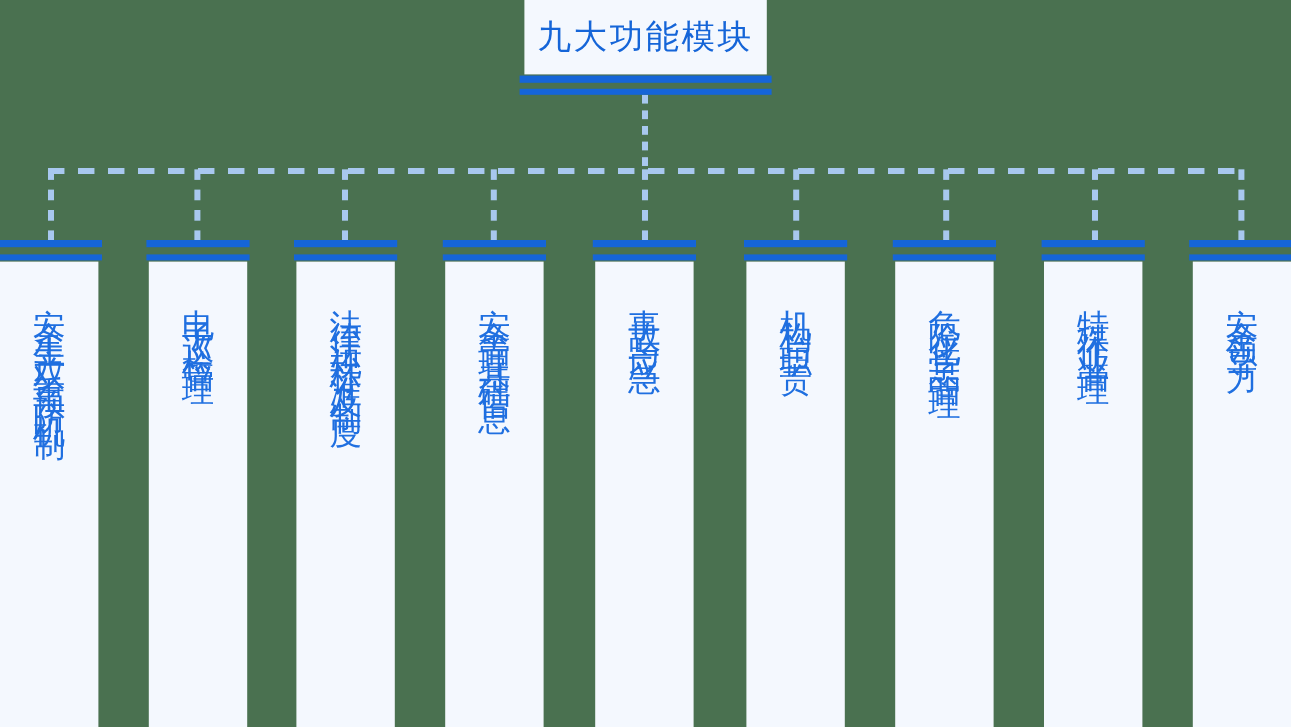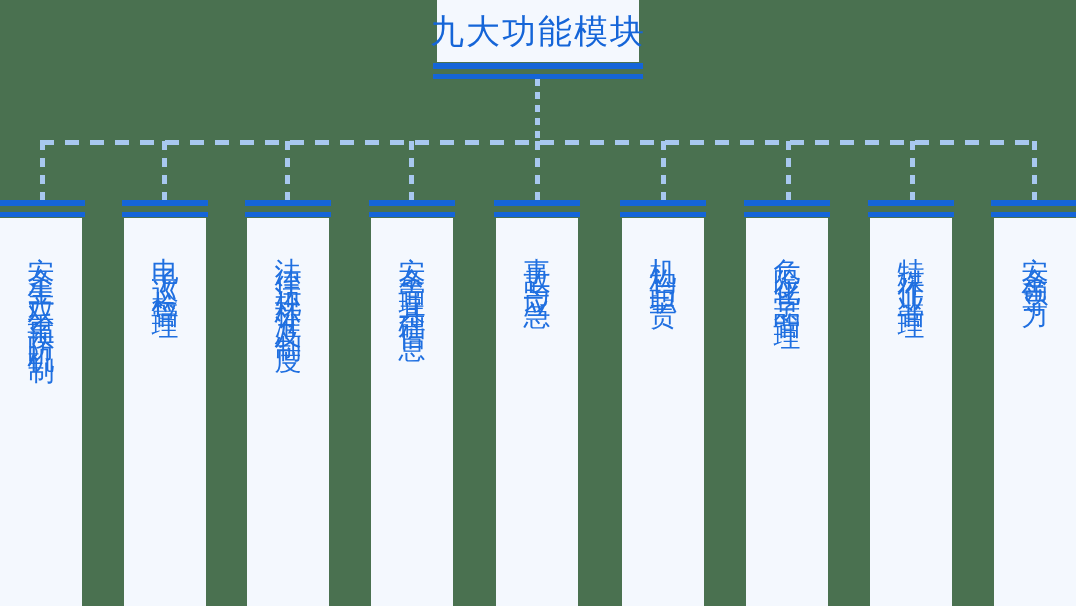--- a/index.html
+++ b/index.html
@@ -33,21 +33,21 @@
     top: 0px;
     width: 202px;
     height: 62px;
     background: #f4f8fe;
     display: flex;
     align-items: center;
     justify-content: center;
   }
   .root-label {
     color: #1565d8;
-    font-size: 34px;
+    font-size: 28px;
     letter-spacing: 2px;
     line-height: 1;
     white-space: nowrap;
   }
   .root-bar-a {
     position: absolute;
     left: 0px;
     top: 63px;
     width: 210px;
     height: 6px;

